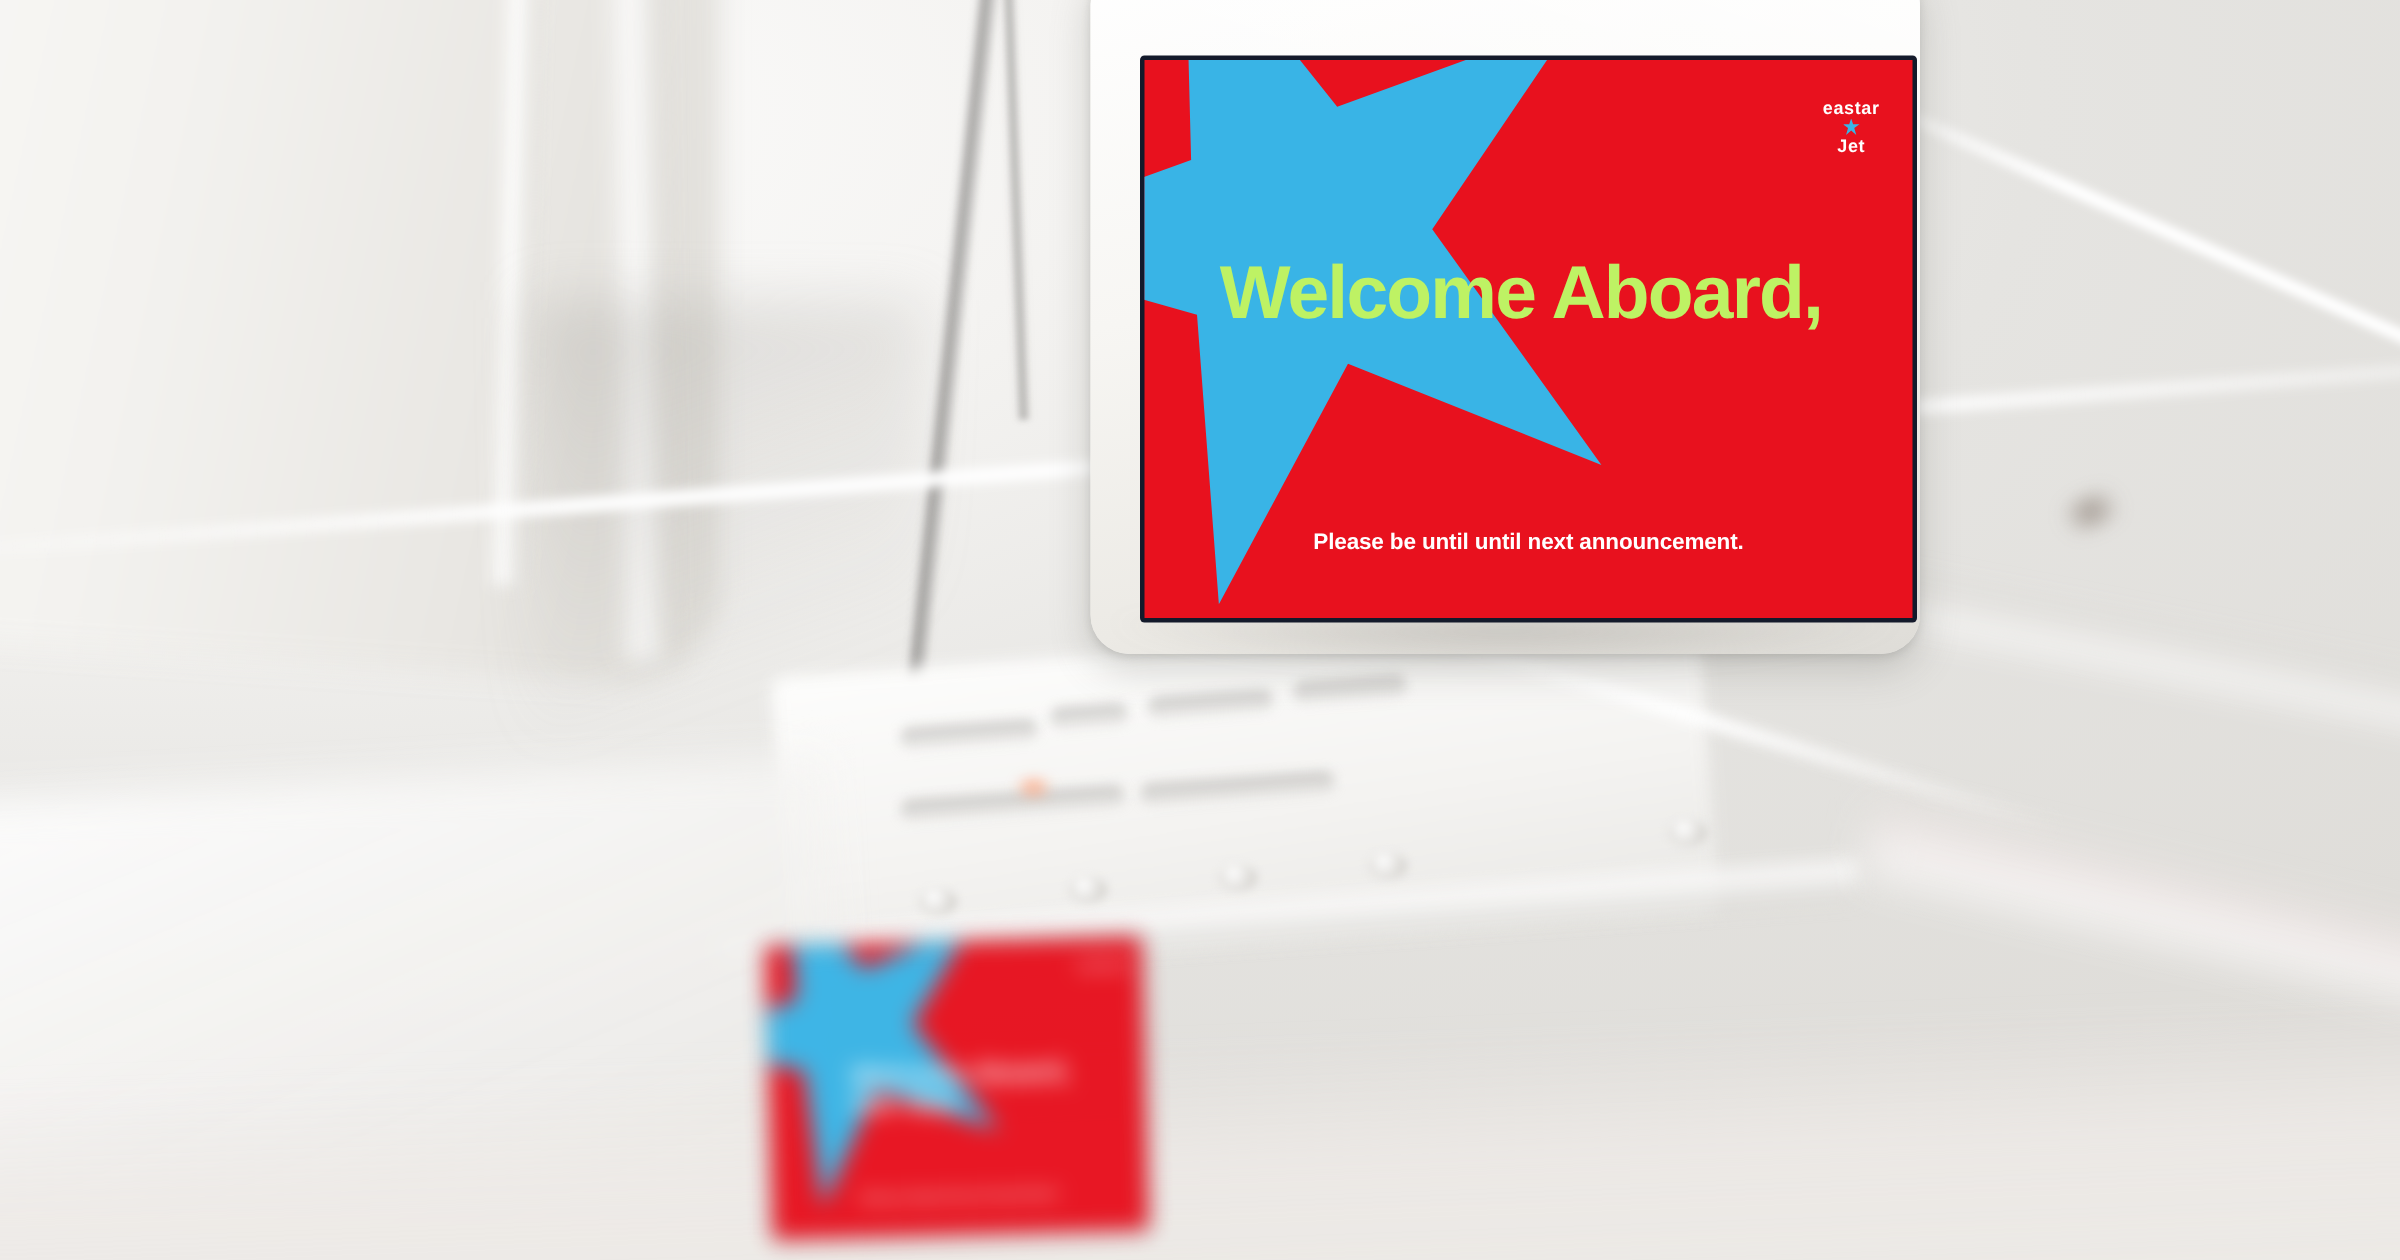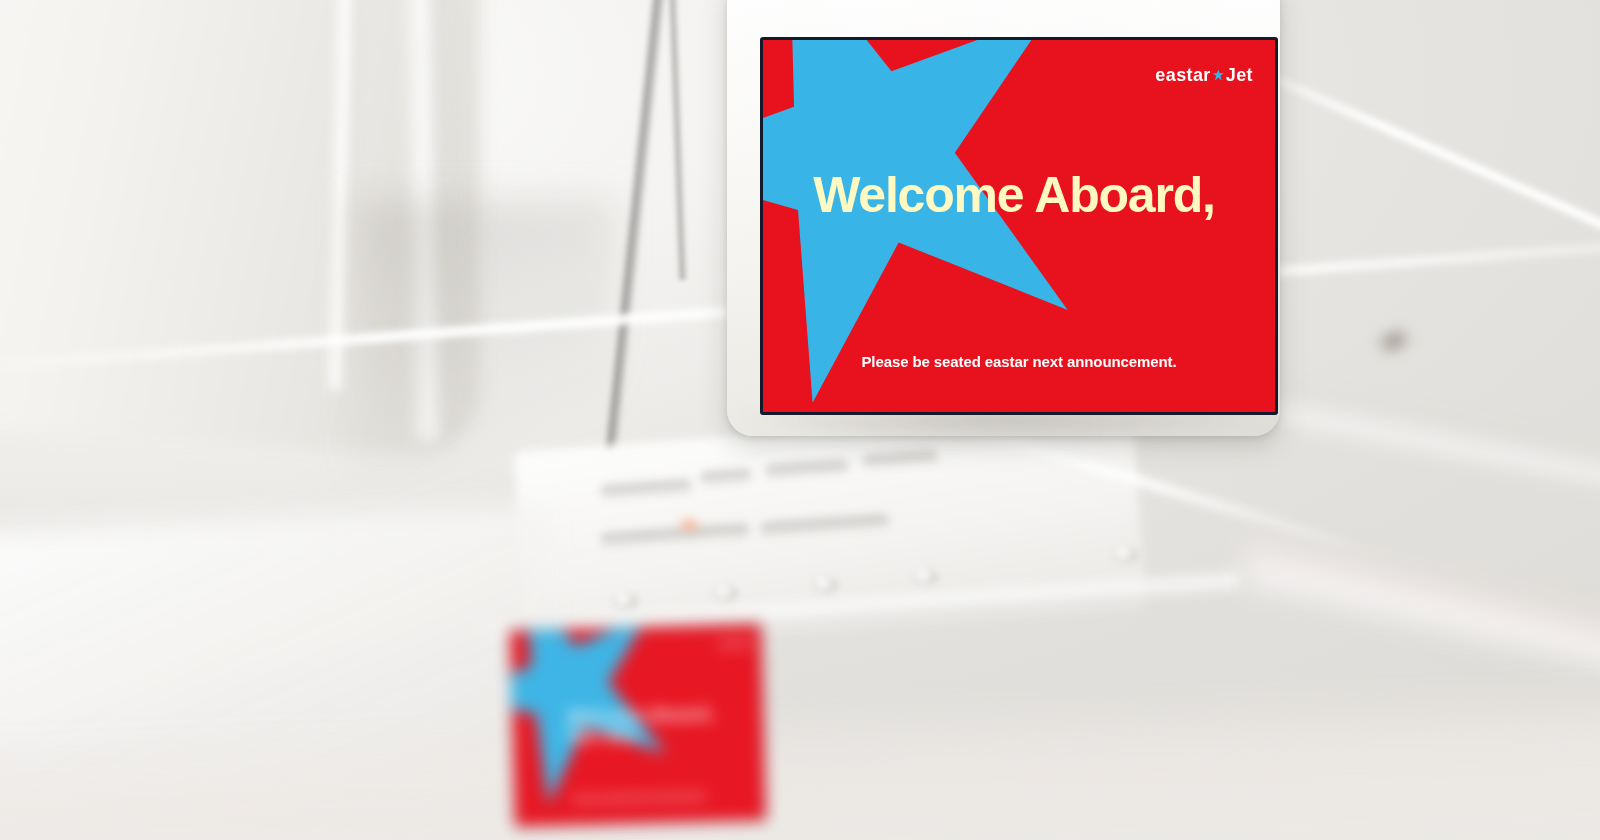--- a/index.html
+++ b/index.html
@@ -221,36 +221,37 @@
     width:360px; height:360px;
     background:var(--brand-blue,#39b4e6);
     clip-path:polygon(50% 0%,61.8% 35.2%,100% 35.2%,69% 57.6%,80.9% 100%,50% 72.4%,19.1% 100%,31% 57.6%,0% 35.2%,38.2% 35.2%);
     transform:rotate(-20deg) scale(1.22);
   }
 
   .screen-logo {
     position:absolute; right:22px; top:26px;
     display:flex; align-items:center; gap:1px;
     color:#ffffff;
-    font-size:18px; font-weight:bold; letter-spacing:.4px;
+    font-size:12px; font-weight:bold; letter-spacing:.4px;
     line-height:1;
+    flex-direction:column;
   }
   .logo-star {
     display:inline-block;
     width:11px; height:11px;
     background:var(--brand-blue,#39b4e6);
     clip-path:polygon(50% 0%,61.8% 35.2%,100% 35.2%,69% 57.6%,80.9% 100%,50% 72.4%,19.1% 100%,31% 57.6%,0% 35.2%,38.2% 35.2%);
     margin:0 1px;
   }
 
   .headline {
     position:absolute;
     left:0; right:10px; top:130px;
     text-align:center;
-    color:#fef9c3;
+    color:#bef264;
     font-weight:bold;
     font-size:50px;
     line-height:1.03;
     letter-spacing:-1.2px;
   }
   .headline .l2 { display:block; }
 
   .subline {
     position:absolute;
     left:0; right:0; bottom:42px;
@@ -341,20 +342,20 @@
         <div class="screen-logo">
           <span>eastar</span>
           <span class="logo-star" style="background: rgb(57, 180, 230);"></span>
           <span>Jet</span>
         </div>
 
         <div class="headline">
           <span>Welcome Aboard,</span>
         </div>
 
-        <div class="subline">Please be seated eastar next announcement.</div>
+        <div class="subline">Please be until until next announcement.</div>
 
       </div>
     </div>
   </div>
 
 
 </div>
 
 </body></html>

